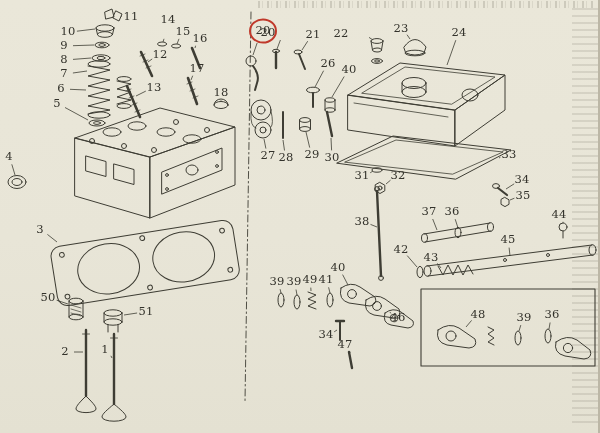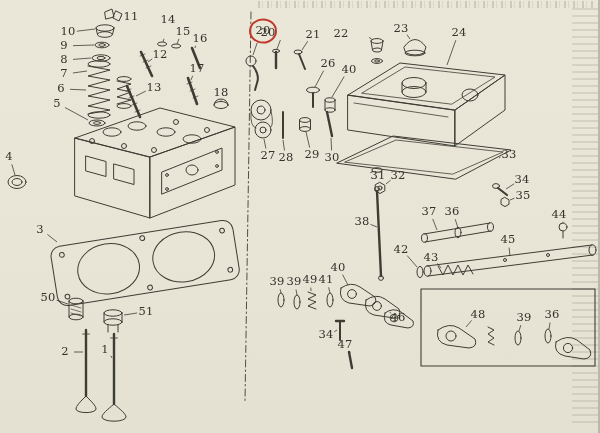--- a/index.html
+++ b/index.html
@@ -399,21 +399,21 @@
       <span class="callout" style="left: 341px; top: 34px;">22</span>
       <span class="callout" style="left: 401px; top: 29px;">23</span>
       <span class="callout" style="left: 459px; top: 33px;">24</span>
       <span class="callout" style="left: 328px; top: 64px;">26</span>
       <span class="callout" style="left: 349px; top: 70px;">40</span>
       <span class="callout" style="left: 268px; top: 156px;">27</span>
       <span class="callout" style="left: 286px; top: 158px;">28</span>
       <span class="callout" style="left: 312px; top: 155px;">29</span>
       <span class="callout" style="left: 332px; top: 158px;">30</span>
       <span class="callout" style="left: 509px; top: 155px;">33</span>
-      <span class="callout" style="left: 378px; top: 176px;">31</span>
+      <span class="callout" style="left: 362px; top: 176px;">31</span>
       <span class="callout" style="left: 398px; top: 176px;">32</span>
       <span class="callout" style="left: 522px; top: 180px;">34</span>
       <span class="callout" style="left: 523px; top: 196px;">35</span>
       <span class="callout" style="left: 362px; top: 222px;">38</span>
       <span class="callout" style="left: 429px; top: 212px;">37</span>
       <span class="callout" style="left: 452px; top: 212px;">36</span>
       <span class="callout" style="left: 559px; top: 215px;">44</span>
       <span class="callout" style="left: 401px; top: 250px;">42</span>
       <span class="callout" style="left: 508px; top: 240px;">45</span>
       <span class="callout" style="left: 431px; top: 258px;">43</span>

